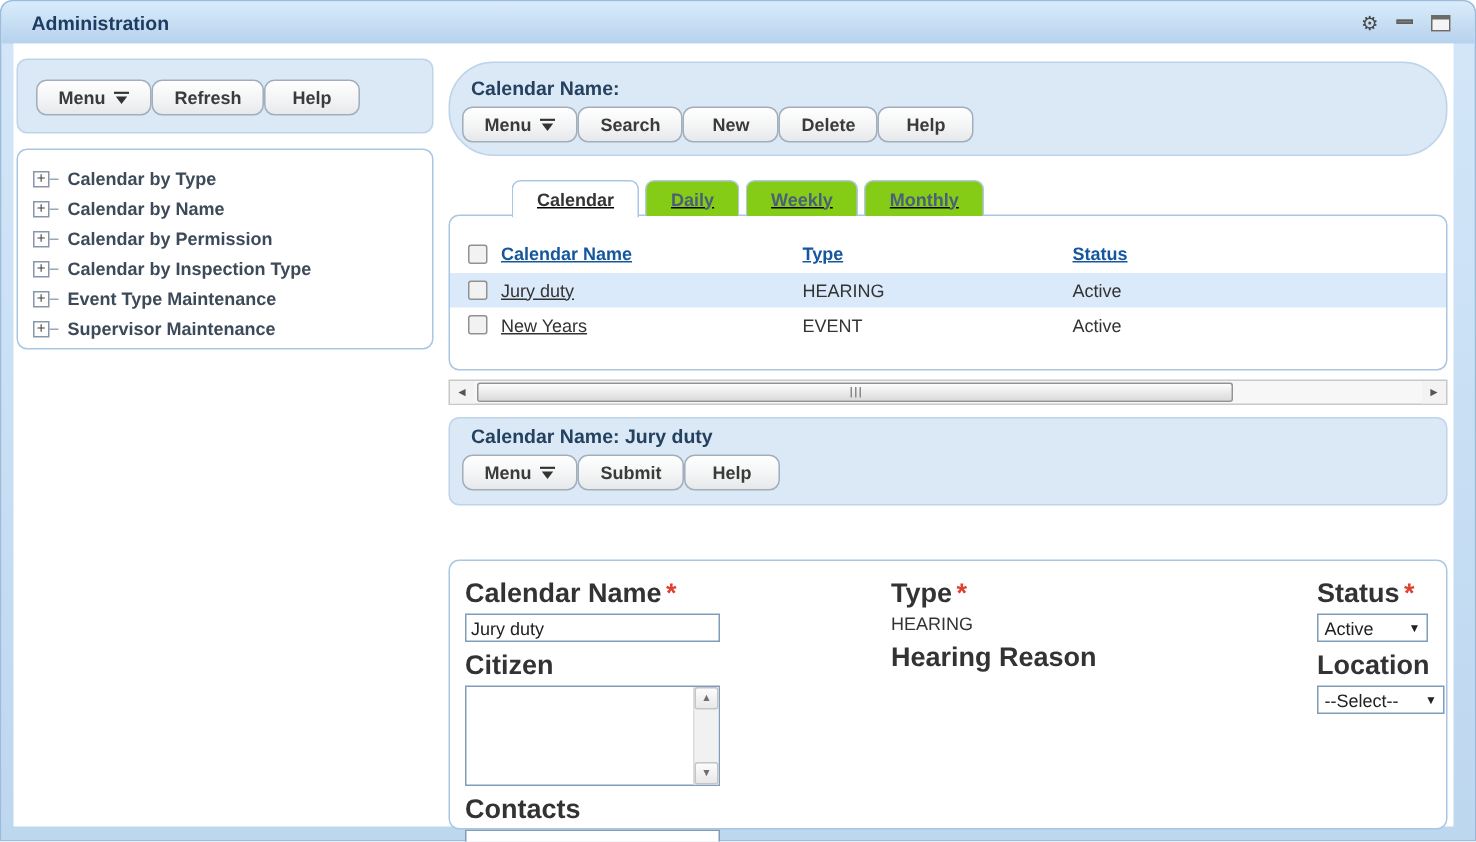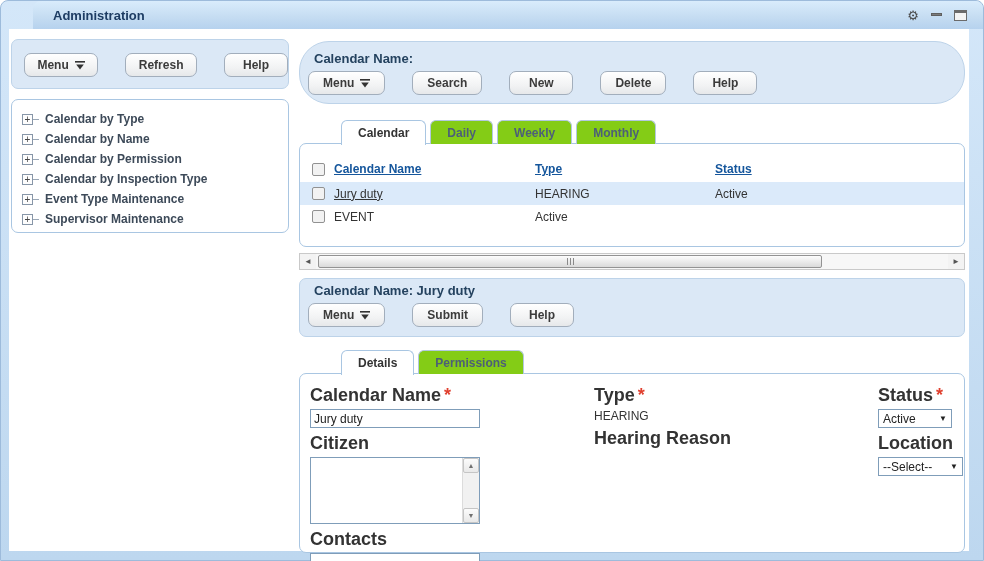--- a/index.html
+++ b/index.html
@@ -13,21 +13,21 @@
   .window {
     position: absolute; inset: 0;
     background: linear-gradient(180deg, #d4e7f9 0%, #bdd7ef 100%);
     border: 1px solid #9dbbdb;
     border-radius: 8px 8px 0 0;
   }
   .titlebar {
     position: absolute; left: 0; top: 0; right: 0; height: 28px;
     background: linear-gradient(180deg, #d9ecfc 0%, #c6ddf2 55%, #b6d2ee 100%);
     border-radius: 8px 8px 0 0;
-    display: flex; align-items: center; margin-left: 32px;
+    display: flex; align-items: center;
   }
   .titlebar-title {
     padding-left: 20px; font-size: 13px; font-weight: bold; color: #1d3c63;
   }
   .titlebar-controls {
     margin-left: auto; display: flex; align-items: center; gap: 12px; padding-right: 16px;
   }
   .win-ico { cursor: pointer; display: flex; align-items: flex-end; }
   .gear { font-size: 13px; line-height: 13px; color: #4a4a4a; }
   .min-bar { width: 11px; height: 3px; background: #7b7b7b; border: 1px solid #5f5f5f; margin-bottom: 1px; }
@@ -42,21 +42,21 @@
   .panel-header {
     position: absolute;
     background: #dbe8f6;
     border: 1px solid #bdd3e9;
     border-radius: 7px;
   }
   .panel-title {
     font-size: 13px; font-weight: bold; color: #24425f;
     padding: 9px 0 0 14px;
   }
-  .toolbar { display: flex; gap: 27px; padding-left: 8px; margin-top: 5px; }
+  .toolbar { display: flex; gap: 0; padding-left: 8px; margin-top: 5px; }
   .btn {
     min-width: 64px; height: 24px; padding: 0 14px;
     display: inline-flex; align-items: center; justify-content: center; gap: 6px;
     background: linear-gradient(180deg, #ffffff 0%, #f2f3f4 60%, #e6e8ea 100%);
     border: 1px solid #a2aebc; border-radius: 7px;
     font-size: 12px; font-weight: bold; color: #3b3b3b;
     cursor: pointer; white-space: nowrap;
   }
   .menu-ico { display: inline-block; width: 10px; height: 9px; }
   .menu-ico svg { display: block; }
@@ -156,21 +156,21 @@
     height: 19px; border: 1px solid #7f9db9; background: #fff;
     display: flex; align-items: center; justify-content: space-between;
     padding: 0 4px; font-size: 12px; color: #222; cursor: pointer;
   }
   .sel-arrow { font-size: 8px; color: #222; margin-left: 6px; }
 
   
   #left-toolbar  { left: 2px;  top: 10px;  width: 278px; height: 50px; }
   #tree-panel    { left: 2px;  top: 70px;  width: 278px; height: 134px; }
   #list-header   { left: 290px; top: 12px; width: 666px; height: 63px; border-radius: 30px; }
-  #list-tabs     { left: 332px; top: 90px; }
+  #list-tabs     { left: 332px; top: 90px; text-decoration: underline; }
   #list-panel    { left: 290px; top: 114px; width: 666px; height: 104px; }
   #list-hscroll  { left: 290px; top: 224px; width: 666px; }
   #detail-header { left: 290px; top: 249px; width: 666px; height: 59px; }
   #detail-tabs   { left: 332px; top: 320px; }
   #form-panel    { left: 290px; top: 344px; width: 666px; height: 180px; }
   #fcol1 { left: 10px;  width: 178px; }
   #fcol2 { left: 294px; width: 260px; }
   #fcol3 { left: 578px; width: 90px; }
   #status-select   { width: 74px; }
   #location-select { width: 85px; }
@@ -281,20 +281,21 @@
           <span class="col-link">Status</span>
         </div>
         <div class="tbl-row selected">
           <span class="chk"></span>
           <span class="row-link">Jury duty</span>
           <span class="cell">HEARING</span>
           <span class="cell">Active</span>
         </div>
         <div class="tbl-row">
           <span class="chk"></span>
+          <span class="row-link">New Years</span>
           <span class="cell">EVENT</span>
           <span class="cell">Active</span>
         </div>
       </div>
     </div>
 
     <div class="hscroll" id="list-hscroll">
       <span class="scroll-arrow">◄</span>
       <span class="scroll-track">
         <span class="scroll-thumb">
@@ -316,24 +317,20 @@
                 <rect x="0" y="0" width="10" height="1.6"></rect>
                 <path d="M1.2 3.4h7.6L5 8.4z"></path>
               </svg>
           </span>
         </button>
         <button class="btn">Submit</button>
         <button class="btn">Help</button>
       </div>
     </div>
 
-    <div class="tabs" id="detail-tabs">
-      <div class="tab active">Details</div>
-      <div class="tab">Permissions</div>
-    </div>
 
     <div class="white-panel" id="form-panel">
 
       <div class="fcol" id="fcol1">
         <div class="flabel">
           <span>Calendar Name</span><span class="req">*</span>
         </div>
         <input class="tin" type="text" value="Jury duty" style="">
         <div class="flabel">Citizen</div>
         <div class="fake-ta">

